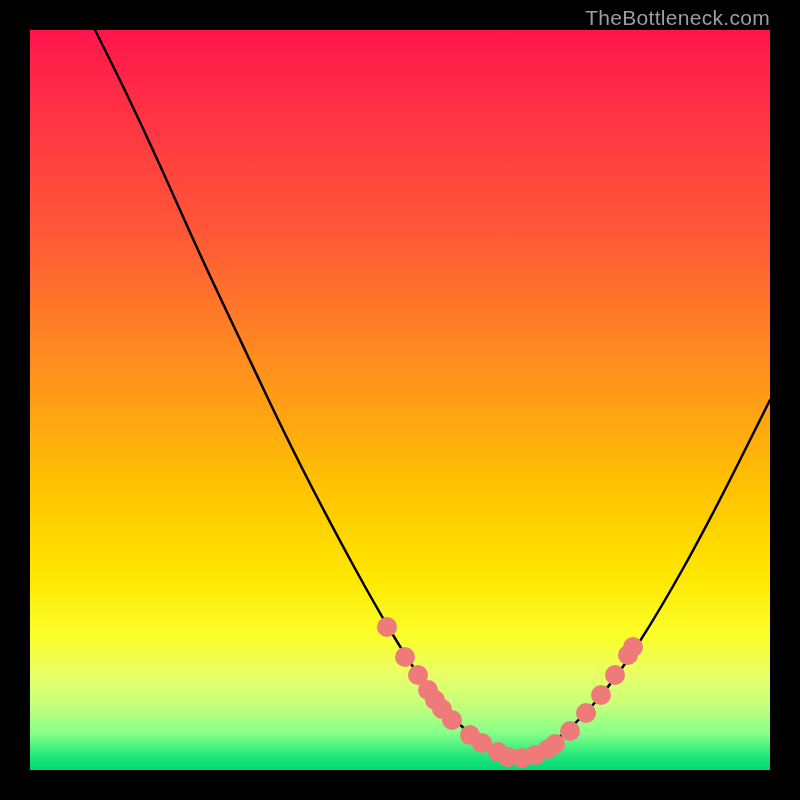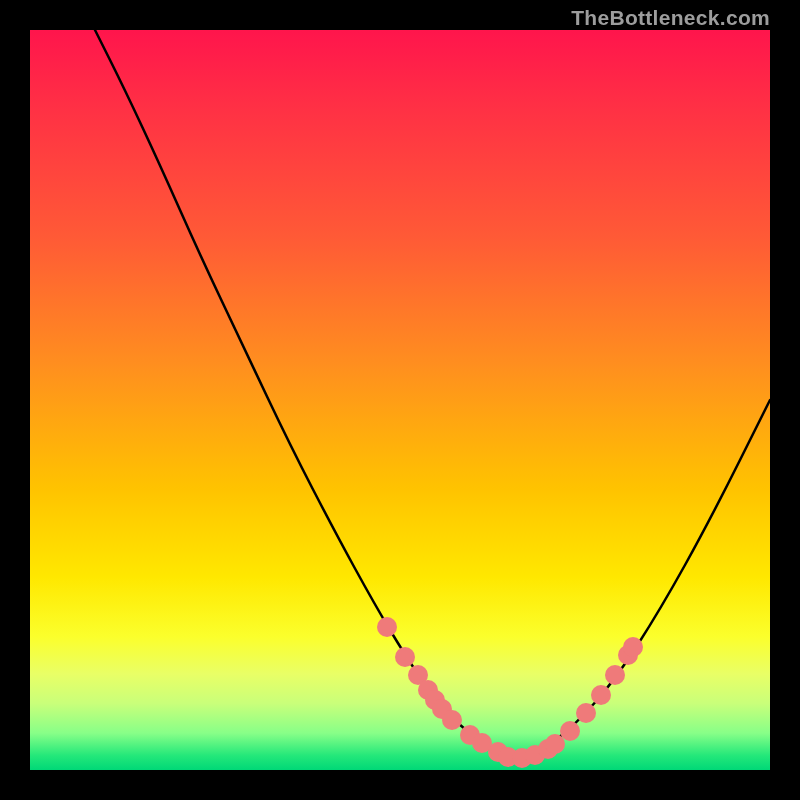--- a/index.html
+++ b/index.html
@@ -46,21 +46,21 @@
     width: 740px;
     height: 740px;
     overflow: visible;
   }
   .watermark {
     position: absolute;
     top: 6px;
     right: 30px;
     color: #9d9d9d;
     font-size: 21px;
-    font-weight: 700;
+    font-weight: 400;
     letter-spacing: 0.3px;
     user-select: none;
   }
 </style>
 </head>
 <body>
 
 <div class="stage">
 
   <div class="plot-area"></div>

